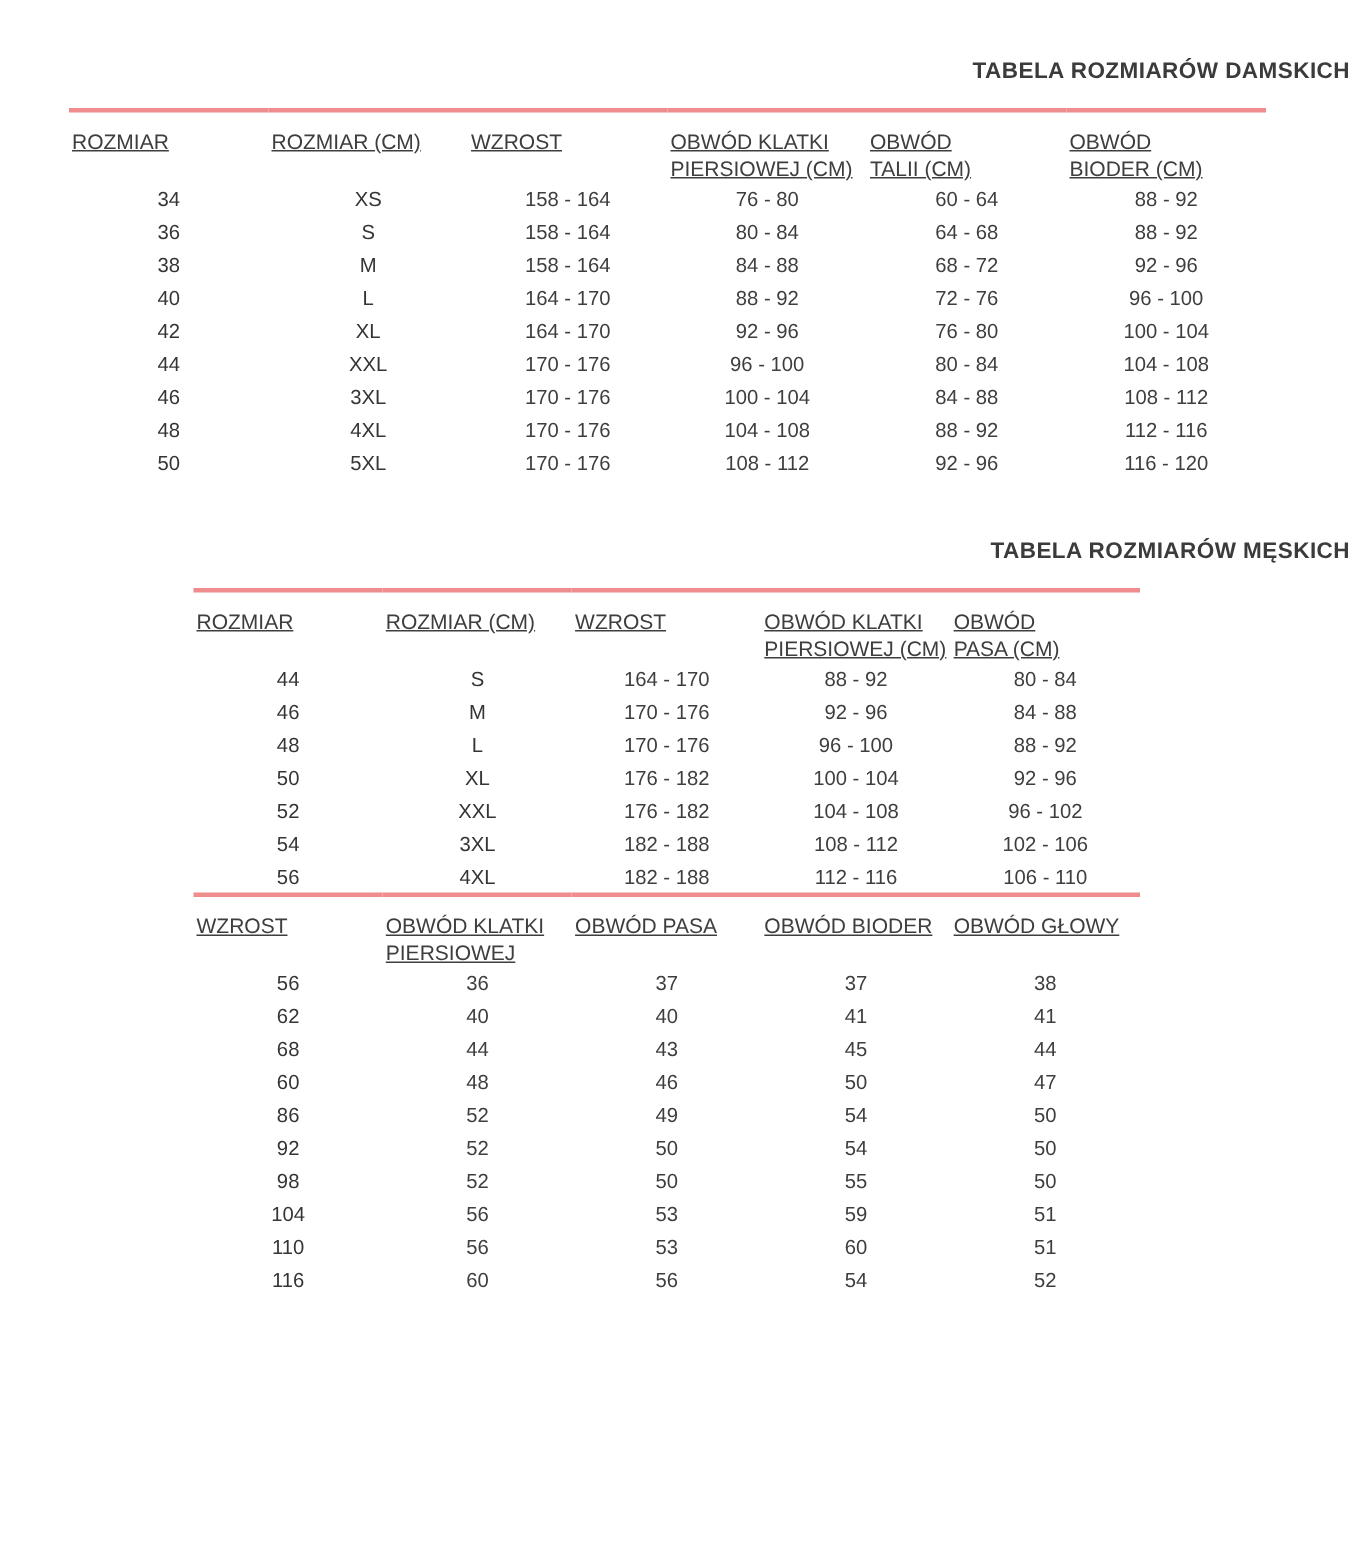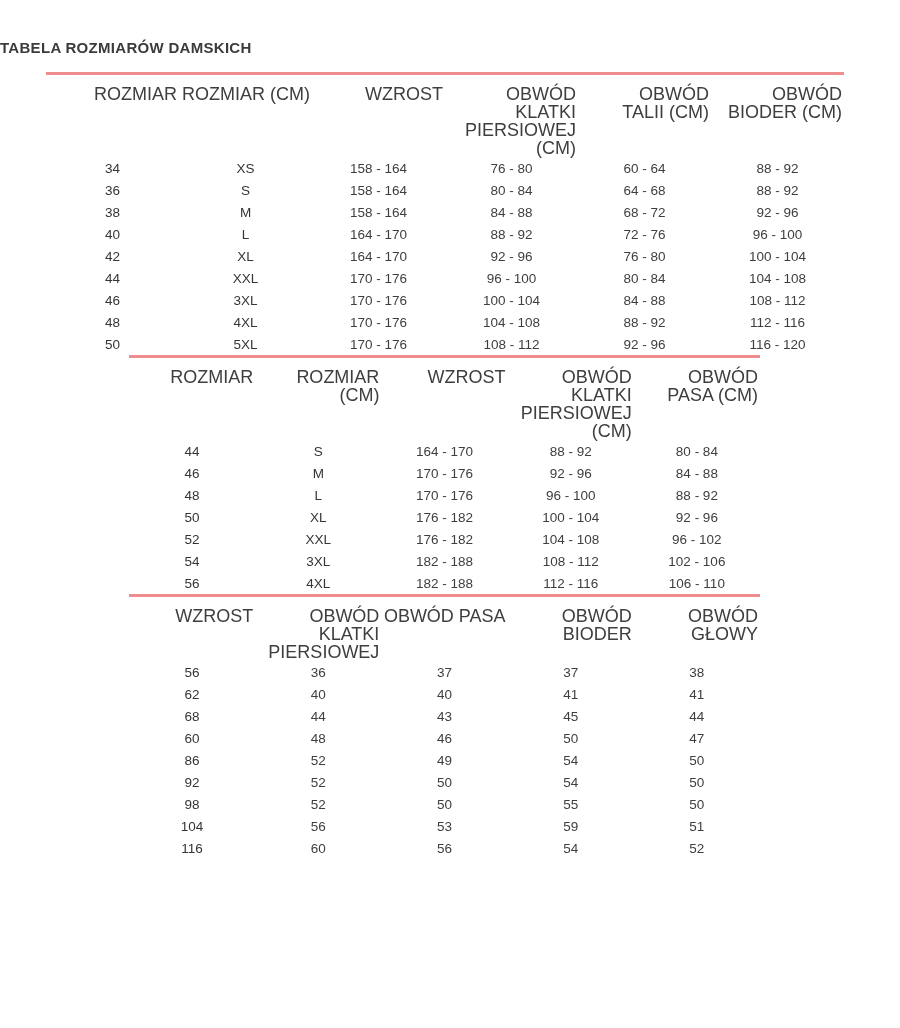--- a/index.html
+++ b/index.html
@@ -14,35 +14,35 @@
     background:var(--bg);
     font-family:"Liberation Sans", sans-serif;
     color:var(--text);
     -webkit-font-smoothing:antialiased;
   }
   .section{margin:0;}
   .tbl-title{
     margin:0;
     font-size:15px;line-height:16px;font-weight:700;
     letter-spacing:.3px;color:var(--title);
-    text-align:left;
+    text-align:right;
   }
   #section-women  .tbl-title{margin:40px 0 16px 0;}
   #section-men    .tbl-title{margin:41px 0 16px 0;}
   #section-children .tbl-title{margin:70px 0 16px 0;}
   table{
     border-collapse:collapse;table-layout:fixed;
     border-top:3px solid var(--accent);
   }
   #table-women{width:798px;margin-left:46px;}
   #table-men,#table-children{width:631px;margin-left:129px;}
   th{
-    font-weight:400;font-size:18px;line-height:18px;
-    color:var(--text);text-align:right;vertical-align:top;
-    padding:10px 2px 0 2px;white-space:pre-line;
+    font-weight:400;font-size:14px;line-height:18px;
+    color:var(--text);text-align:left;vertical-align:top;
+    padding:10px 2px 0 2px;white-space:pre-line;text-decoration:underline;
   }
   td{
     font-size:13.5px;text-align:center;vertical-align:middle;
     padding:0 2px;color:var(--text);
   }
   tbody tr{height:22px;}
   td.b{font-weight:400;color:#353535;}
 </style>
 </head>
 <body>
@@ -134,20 +134,21 @@
           <td>170 - 176</td>
           <td>108 - 112</td>
           <td>92 - 96</td>
           <td>116 - 120</td>
         </tr>
       </tbody>
     </table>
 </section>
 
 <section class="section" id="section-men">
+  <h2 class="tbl-title">TABELA ROZMIARÓW MĘSKICH</h2>
   <table id="table-men">
       <thead>
         <tr>
           <th>ROZMIAR</th>
           <th>ROZMIAR (CM)</th>
           <th>WZROST</th>
           <th>OBWÓD KLATKI
 PIERSIOWEJ (CM)</th>
           <th>OBWÓD
 PASA (CM)</th>
@@ -270,20 +271,27 @@
           <td>50</td>
         </tr>
         <tr>
           <td class="b">104</td>
           <td>56</td>
           <td>53</td>
           <td>59</td>
           <td>51</td>
         </tr>
         <tr>
+          <td class="b">110</td>
+          <td>56</td>
+          <td>53</td>
+          <td>60</td>
+          <td>51</td>
+        </tr>
+        <tr>
           <td class="b">116</td>
           <td>60</td>
           <td>56</td>
           <td>54</td>
           <td>52</td>
         </tr>
       </tbody>
     </table>
 </section>
 

